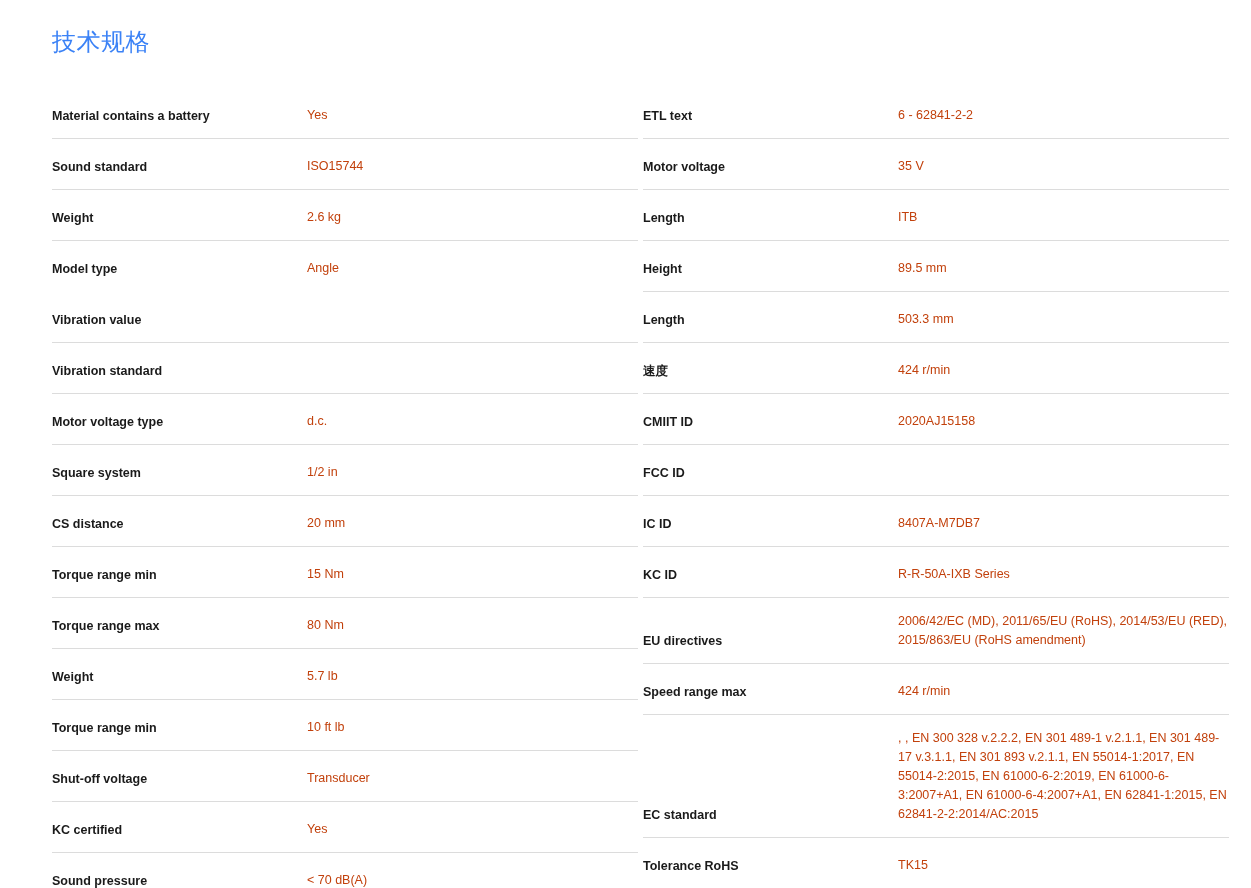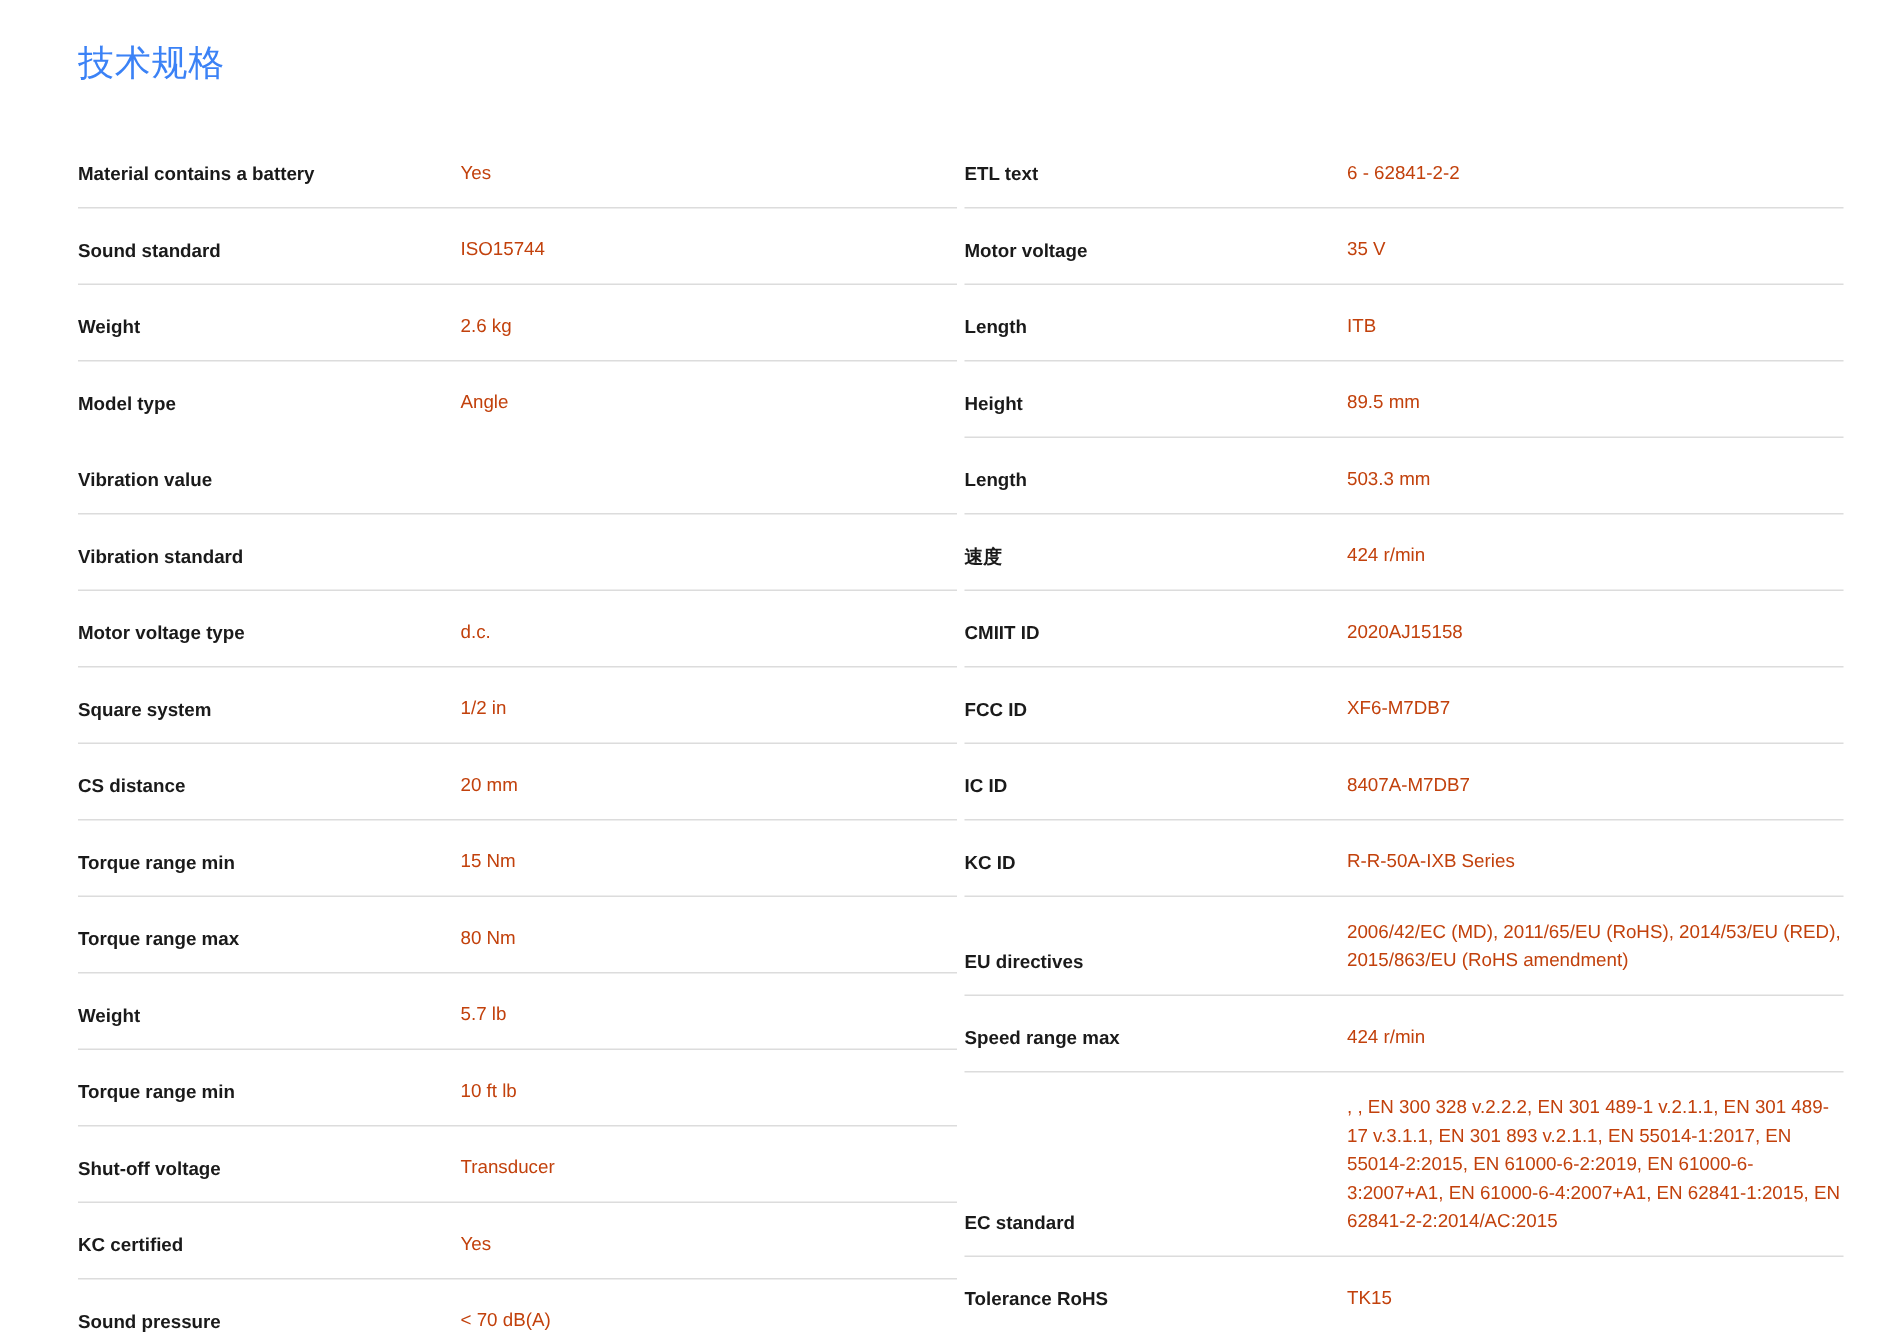--- a/index.html
+++ b/index.html
@@ -161,21 +161,20 @@
       <div class="spec-row">
         <div class="spec-label">速度</div>
         <div class="spec-value">424 r/min</div>
       </div>
       <div class="spec-row">
         <div class="spec-label">CMIIT ID</div>
         <div class="spec-value">2020AJ15158</div>
       </div>
       <div class="spec-row">
         <div class="spec-label">FCC ID</div>
-        <div class="spec-value">XF6-M7DB7</div>
       </div>
       <div class="spec-row">
         <div class="spec-label">IC ID</div>
         <div class="spec-value">8407A-M7DB7</div>
       </div>
       <div class="spec-row">
         <div class="spec-label">KC ID</div>
         <div class="spec-value">R-R-50A-IXB Series</div>
       </div>
       <div class="spec-row">

